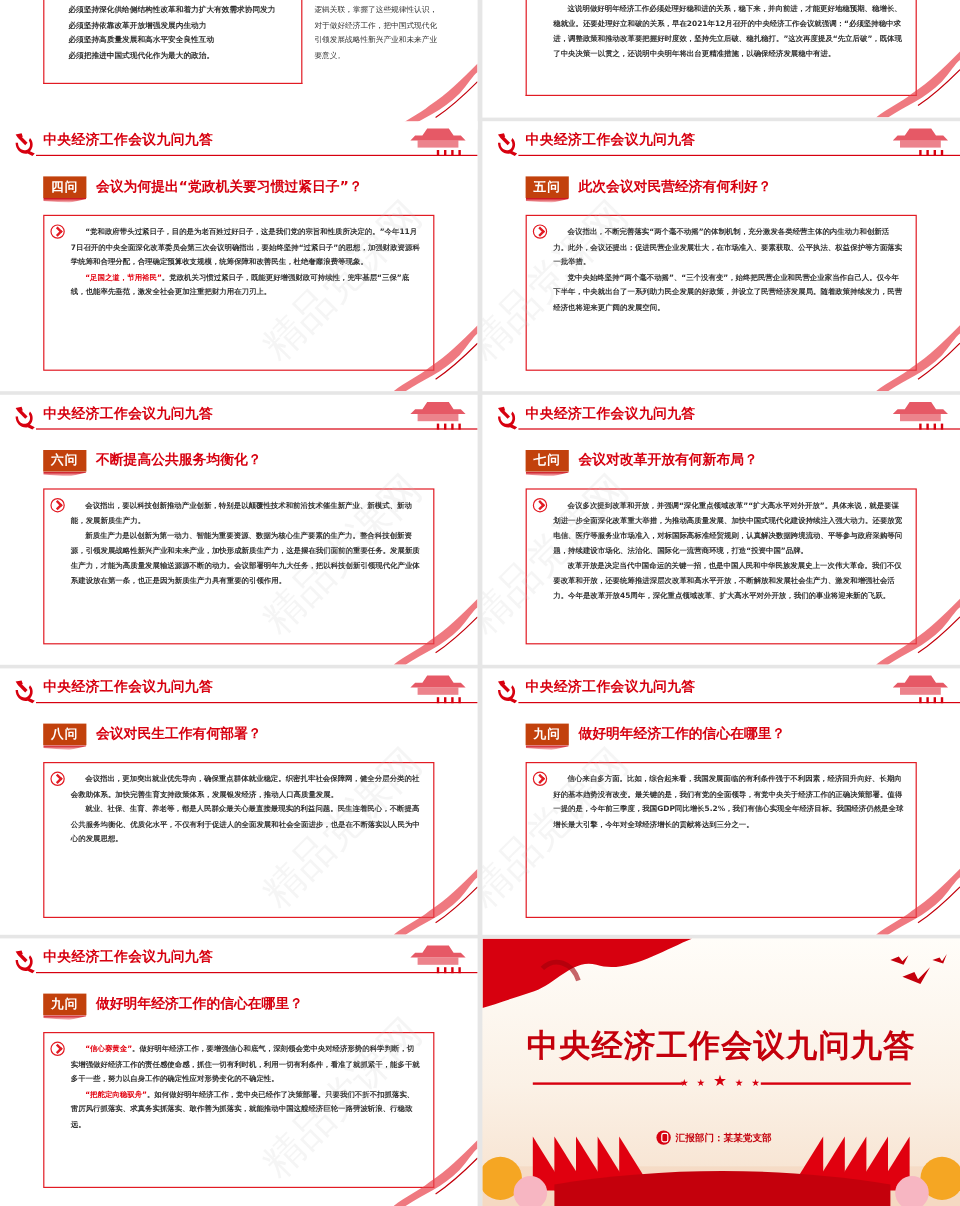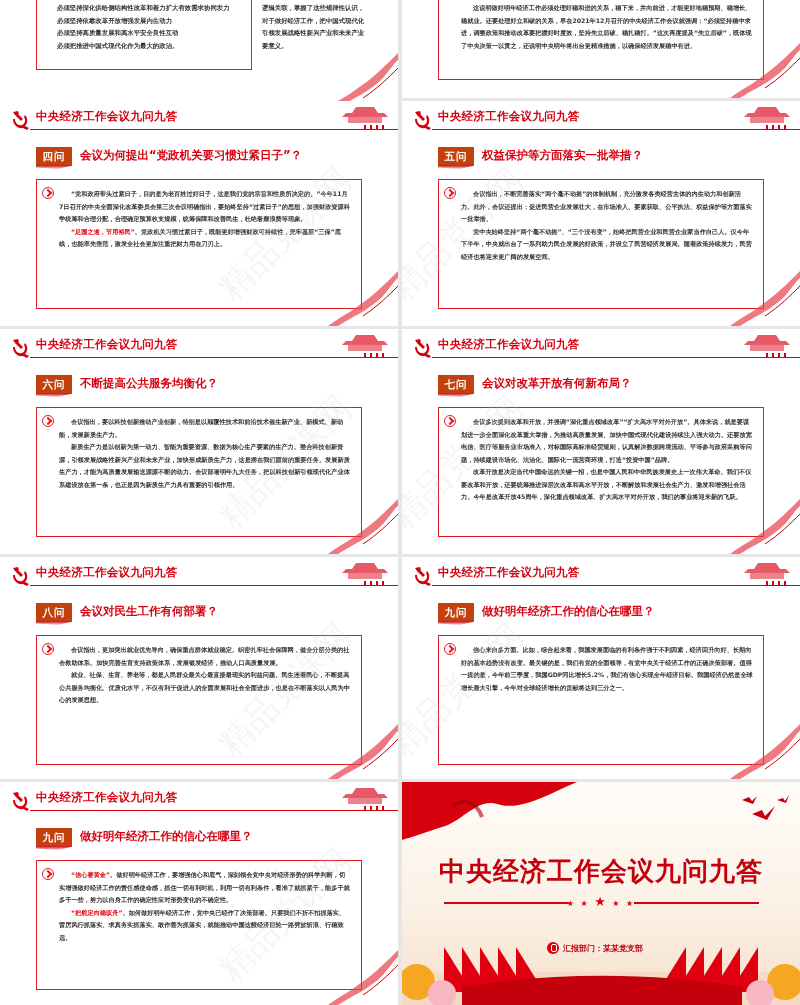--- a/index.html
+++ b/index.html
@@ -21,21 +21,21 @@
   .box p { font-size: 6.2px; line-height: 12.5px; color: #333; text-indent: 12px; font-weight: bold; }
   .box .hl { color: #e3000f; }
   .arrow { position: absolute; left: 5px; top: 7px; width: 12px; height: 12px; border: 1.5px solid #e21b23; border-radius: 50%; }
   .arrow::after { content: ""; position: absolute; left: 2px; top: 2px; width: 4px; height: 4px; border-top: 2px solid #e21b23; border-right: 2px solid #e21b23; transform: rotate(45deg); }
   .wall { position: absolute; right: 0; bottom: 0; width: 70px; height: 60px; }
   .watermark { position: absolute; font-size: 34px; color: rgba(200,200,200,0.18); transform: rotate(-45deg); white-space: nowrap; pointer-events: none; }
   
   .top-list { position: absolute; left: 36px; top: -20px; width: 216px; height: 90px; border: 1.5px solid #e21b23; border-top: none; padding: 22px 10px 0 20px; }
   .top-list div { font-size: 6.4px; line-height: 12.5px; color: #333; font-weight: bold; white-space: nowrap; }
   .top-side { position: absolute; left: 262px; top: 2px; width: 115px; }
-  .top-side div { font-size: 6.4px; line-height: 12.5px; color: #333; font-weight: bold; }
+  .top-side div { font-size: 6.4px; line-height: 12.5px; color: #333; font-weight: normal; }
   .top-box2 { position: absolute; left: 36px; top: -20px; width: 326px; height: 100px; border: 1.5px solid #e21b23; border-top: none; padding: 22px 10px 0 22px; }
   .top-box2 p { font-size: 6.2px; line-height: 12.5px; color: #333; font-weight: bold; text-indent: 12px; }
   
   .cover { background: linear-gradient(180deg, #fffdf9 0%, #fbf1e6 55%, #f6e0cc 100%); }
   .cover-title { position: absolute; left: 0; width: 398px; top: 72px; text-align: center; font-size: 26px; font-weight: bold; color: #c4000c; letter-spacing: 1px; white-space: nowrap; }
   .cover-line { position: absolute; top: 120px; height: 1.5px; background: #d7000f; }
   .stars { position: absolute; top: 112px; left: 0; width: 398px; text-align: center; color: #d7000f; font-size: 8px; letter-spacing: 2px; }
   .stars .big { font-size: 13px; }
   .presenter { position: absolute; top: 160px; left: 145px; display: flex; align-items: center; text-align: center; }
   .mic { width: 12px; height: 12px; background: #d7000f; border-radius: 50%; position: relative; margin-right: 4px; }
@@ -119,21 +119,21 @@
         <path d="M8 14 L54 14 L50 10 L44 10 L40 4 L22 4 L18 10 L12 10Z" fill="#e03040" opacity="0.8"></path>
         <rect x="14" y="14" width="34" height="6" fill="#e03040" opacity="0.6"></rect>
         <rect x="30" y="22" width="2" height="5" fill="#d7000f"></rect>
         <rect x="36" y="22" width="2" height="5" fill="#d7000f"></rect>
         <rect x="42" y="22" width="2" height="5" fill="#d7000f"></rect>
         <rect x="48" y="22" width="2" height="5" fill="#d7000f"></rect>
       </svg>
     </div>
     <div class="q-row">
       <div class="q-badge">五问</div>
-      <div class="q-title">权益保护等方面落实一批举措？</div>
+      <div class="q-title">此次会议对民营经济有何利好？</div>
     </div>
     <div class="box">
       <div class="arrow"></div>
       <p><span class="hl"></span><span>会议指出，不断完善落实“两个毫不动摇”的体制机制，充分激发各类经营主体的内生动力和创新活力。此外，会议还提出：促进民营企业发展壮大，在市场准入、要素获取、公平执法、权益保护等方面落实一批举措。</span></p>
       <p><span class="hl"></span><span>党中央始终坚持“两个毫不动摇”、“三个没有变”，始终把民营企业和民营企业家当作自己人。仅今年下半年，中央就出台了一系列助力民企发展的好政策，并设立了民营经济发展局。随着政策持续发力，民营经济也将迎来更广阔的发展空间。</span></p>
     </div>
     <svg class="wall" viewBox="0 0 70 60">
       <path d="M70 5 C55 20 45 30 30 40 C20 48 10 52 0 60 L10 60 C25 50 40 45 55 30 C62 22 66 15 70 12Z" fill="#e8404a" opacity="0.7"></path>
       <path d="M70 20 C60 30 50 40 35 50" stroke="#c4000c" stroke-width="1" fill="none"></path>
     </svg>

